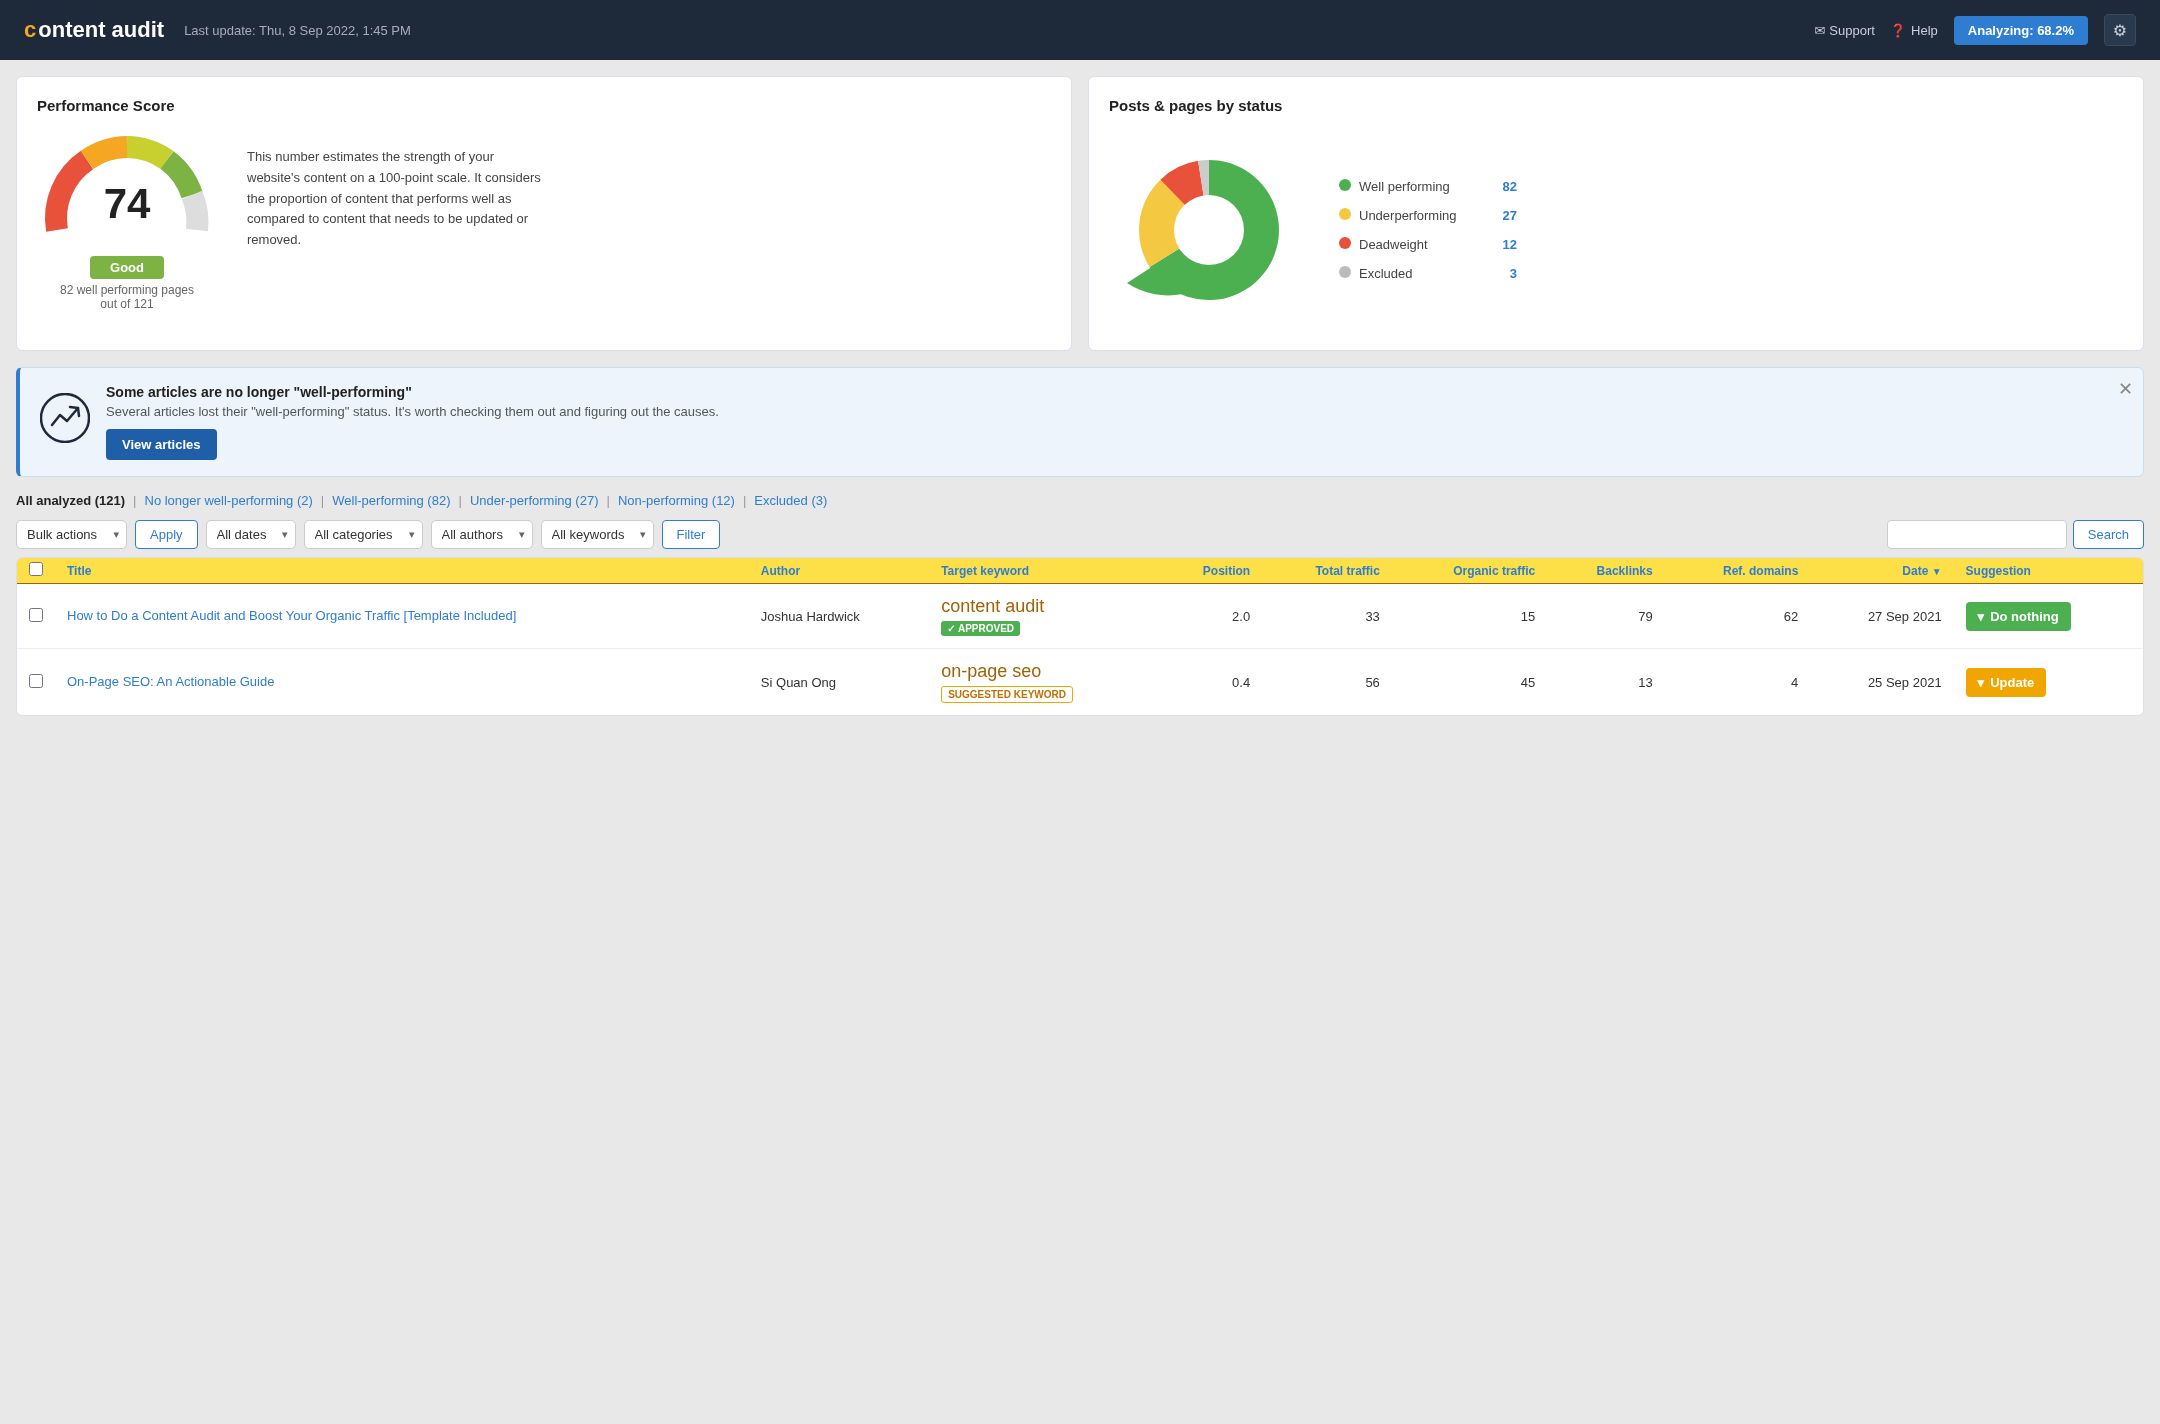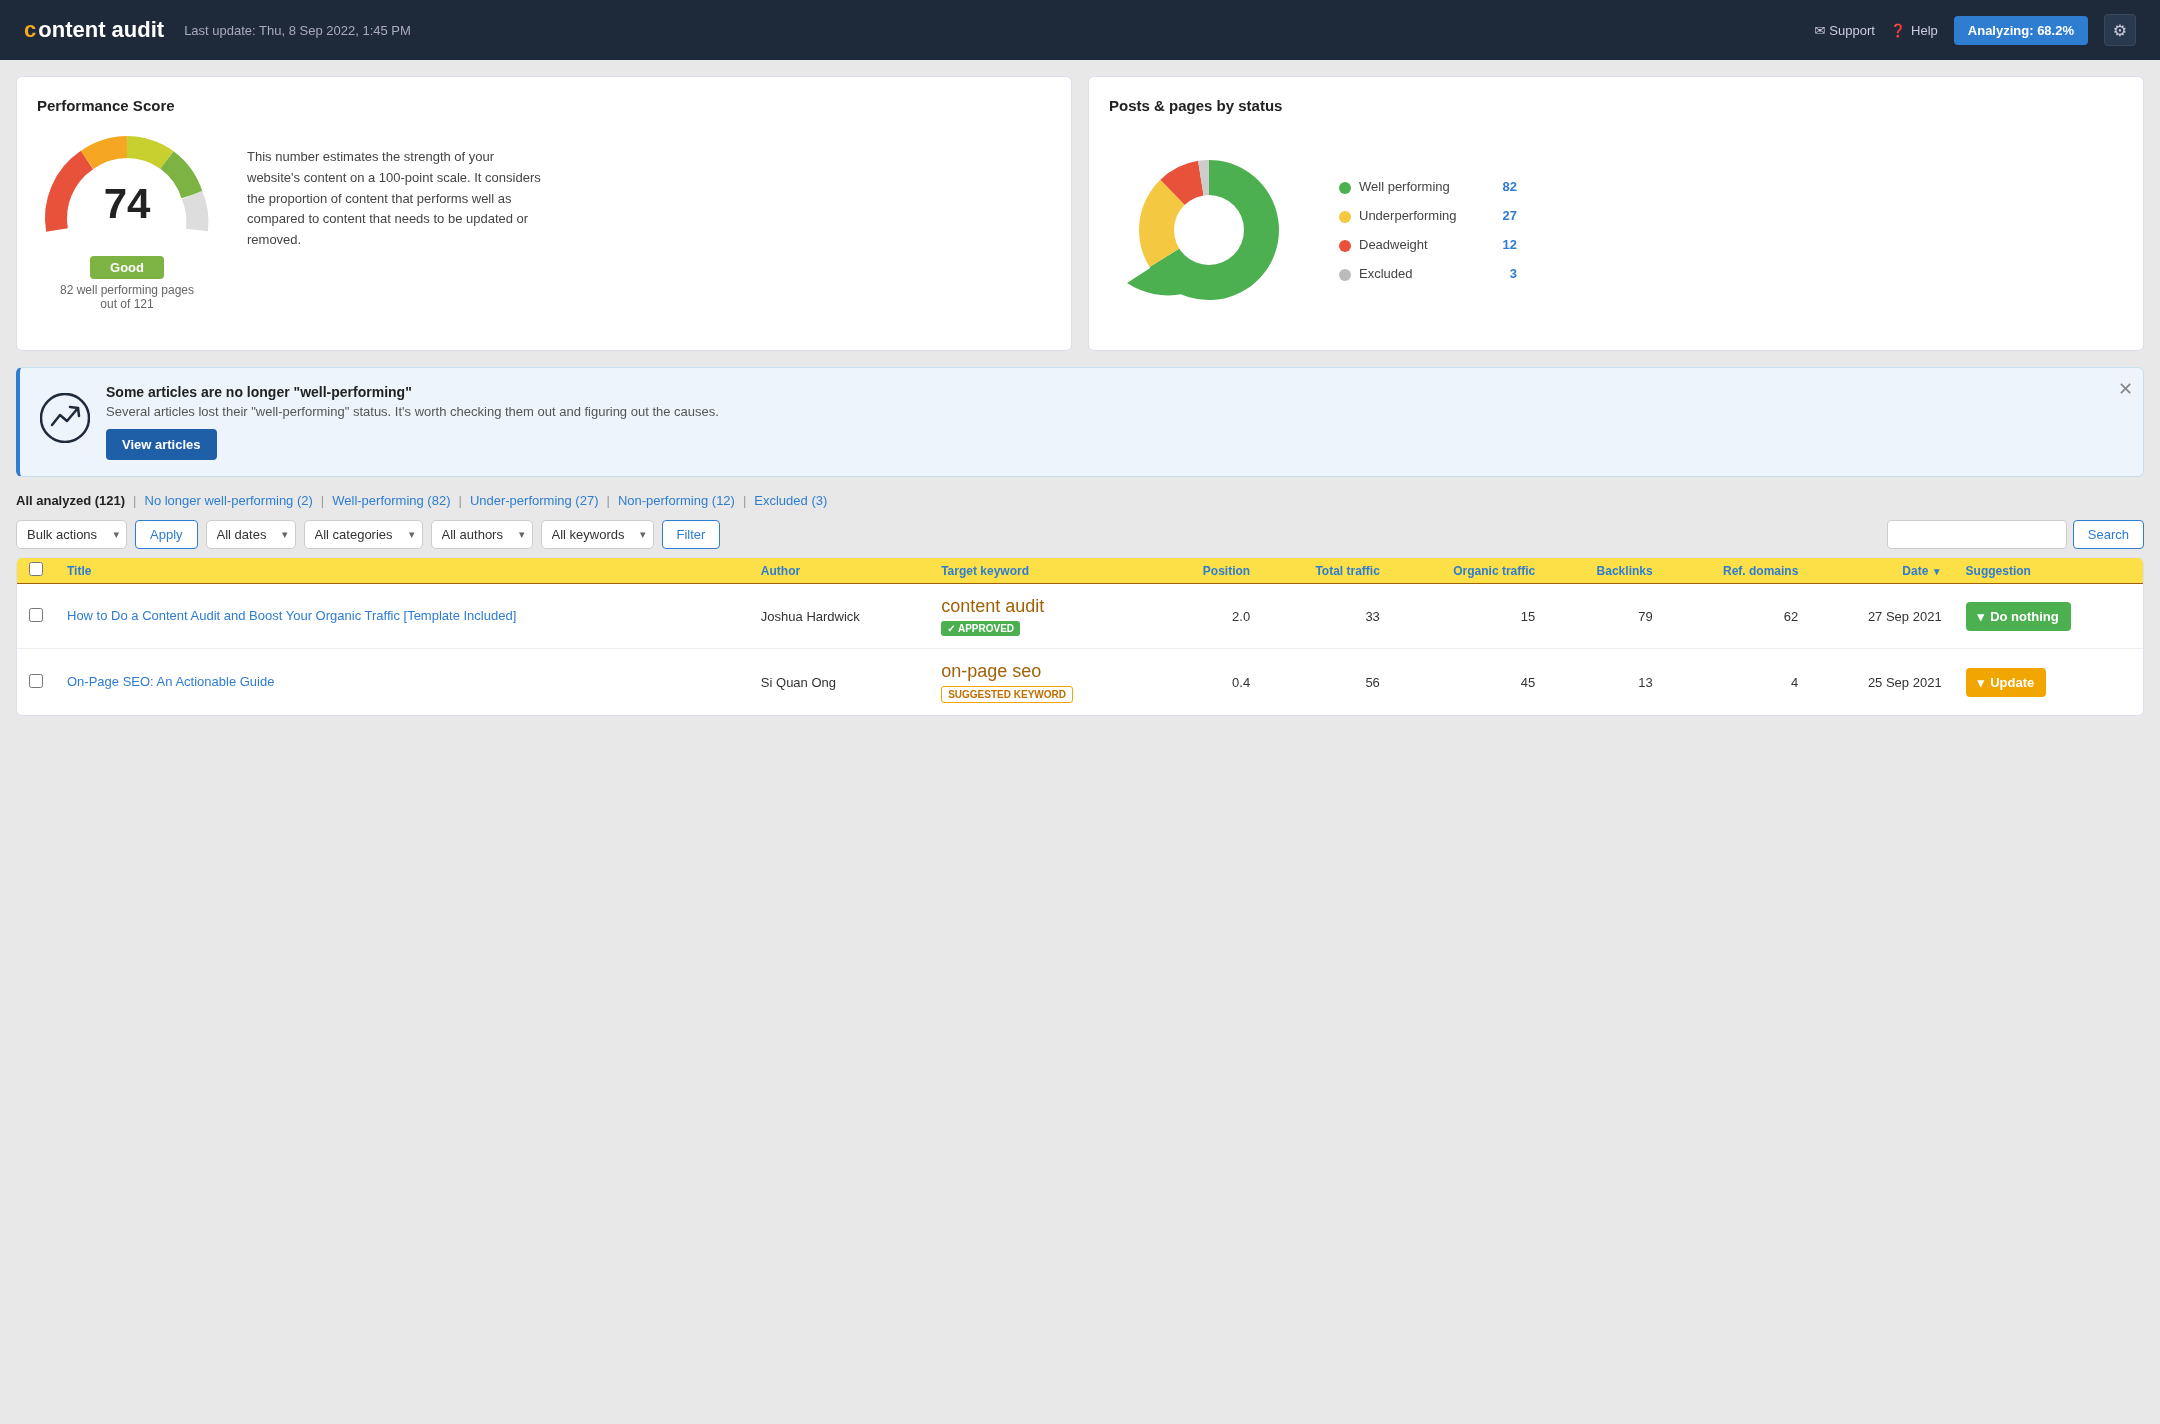--- a/index.html
+++ b/index.html
@@ -31,21 +31,21 @@
     .gauge-score { font-size: 42px; font-weight: 700; fill: #222; }
     .good-badge { background: #7cb342; color: #fff; font-size: 13px; font-weight: 600; padding: 4px 20px; border-radius: 4px; margin-top: 6px; text-align: center; }
     .perf-subtitle { color: #666; font-size: 12px; text-align: center; margin-top: 4px; }
     .perf-desc { font-size: 13px; color: #444; line-height: 1.6; max-width: 300px; margin-top: 17px; }
 
     
     .posts-card { flex: 1; }
     .posts-content { display: flex; align-items: center; gap: 30px; }
     .donut-container { width: 200px; height: 200px; flex-shrink: 0; }
     .legend { display: flex; flex-direction: column; gap: 14px; }
-    .legend-item { display: flex; align-items: flex-end; gap: 8px; }
+    .legend-item { display: flex; align-items: flex-start; gap: 8px; }
     .legend-dot { width: 12px; height: 12px; border-radius: 50%; flex-shrink: 0; }
     .legend-label { font-size: 13px; color: #444; flex: 1; min-width: 120px; }
     .legend-count { font-size: 13px; font-weight: 600; color: #2e7dd1; min-width: 30px; text-align: right; }
 
     
     .alert-banner { background: #edf4fb; border: 1px solid #c8dff0; border-left: 4px solid #2e7dd1; border-radius: 6px; padding: 16px 20px; margin-bottom: 16px; display: flex; align-items: center; gap: 16px; position: relative; }
     .alert-icon { font-size: 32px; color: #1e2a3a; flex-shrink: 0; }
     .alert-text { flex: 1; }
     .alert-title { font-size: 14px; font-weight: 700; color: #222; margin-bottom: 4px; }
     .alert-desc { font-size: 13px; color: #555; margin-bottom: 10px; }

